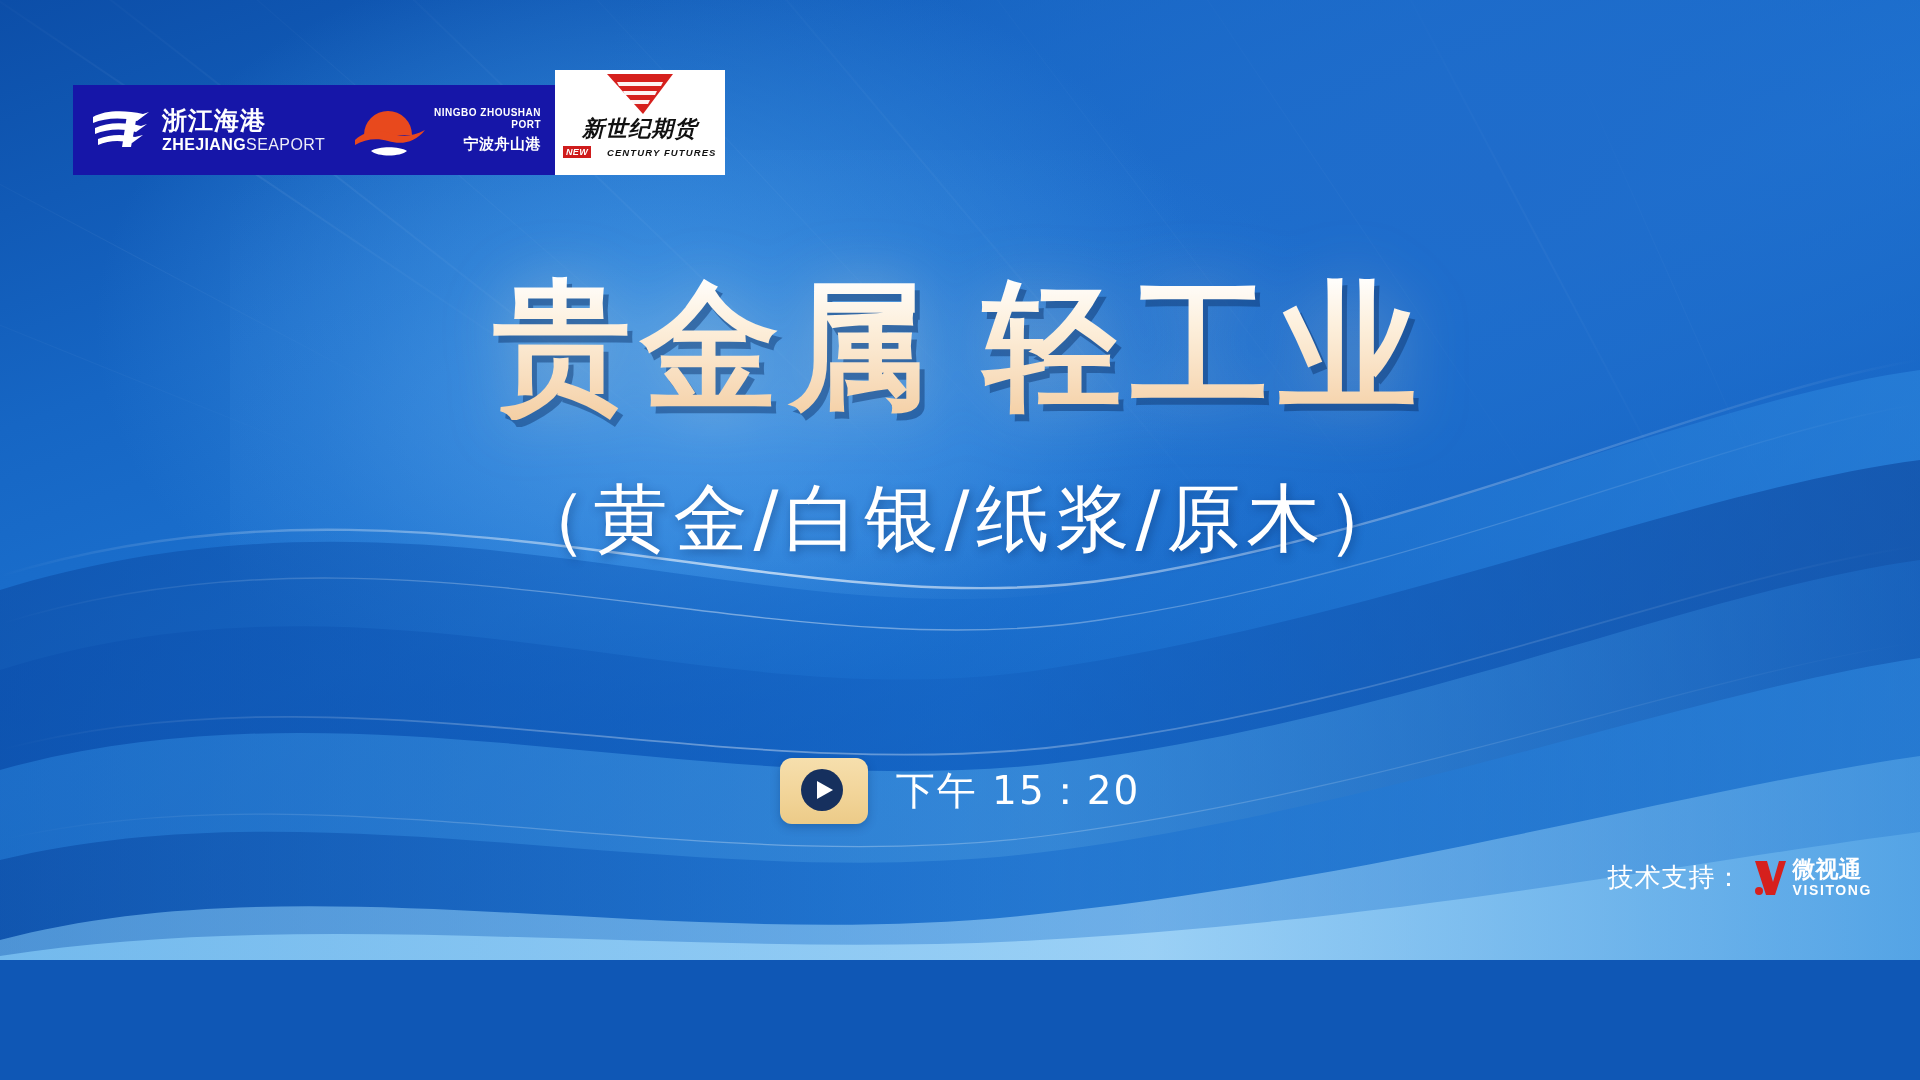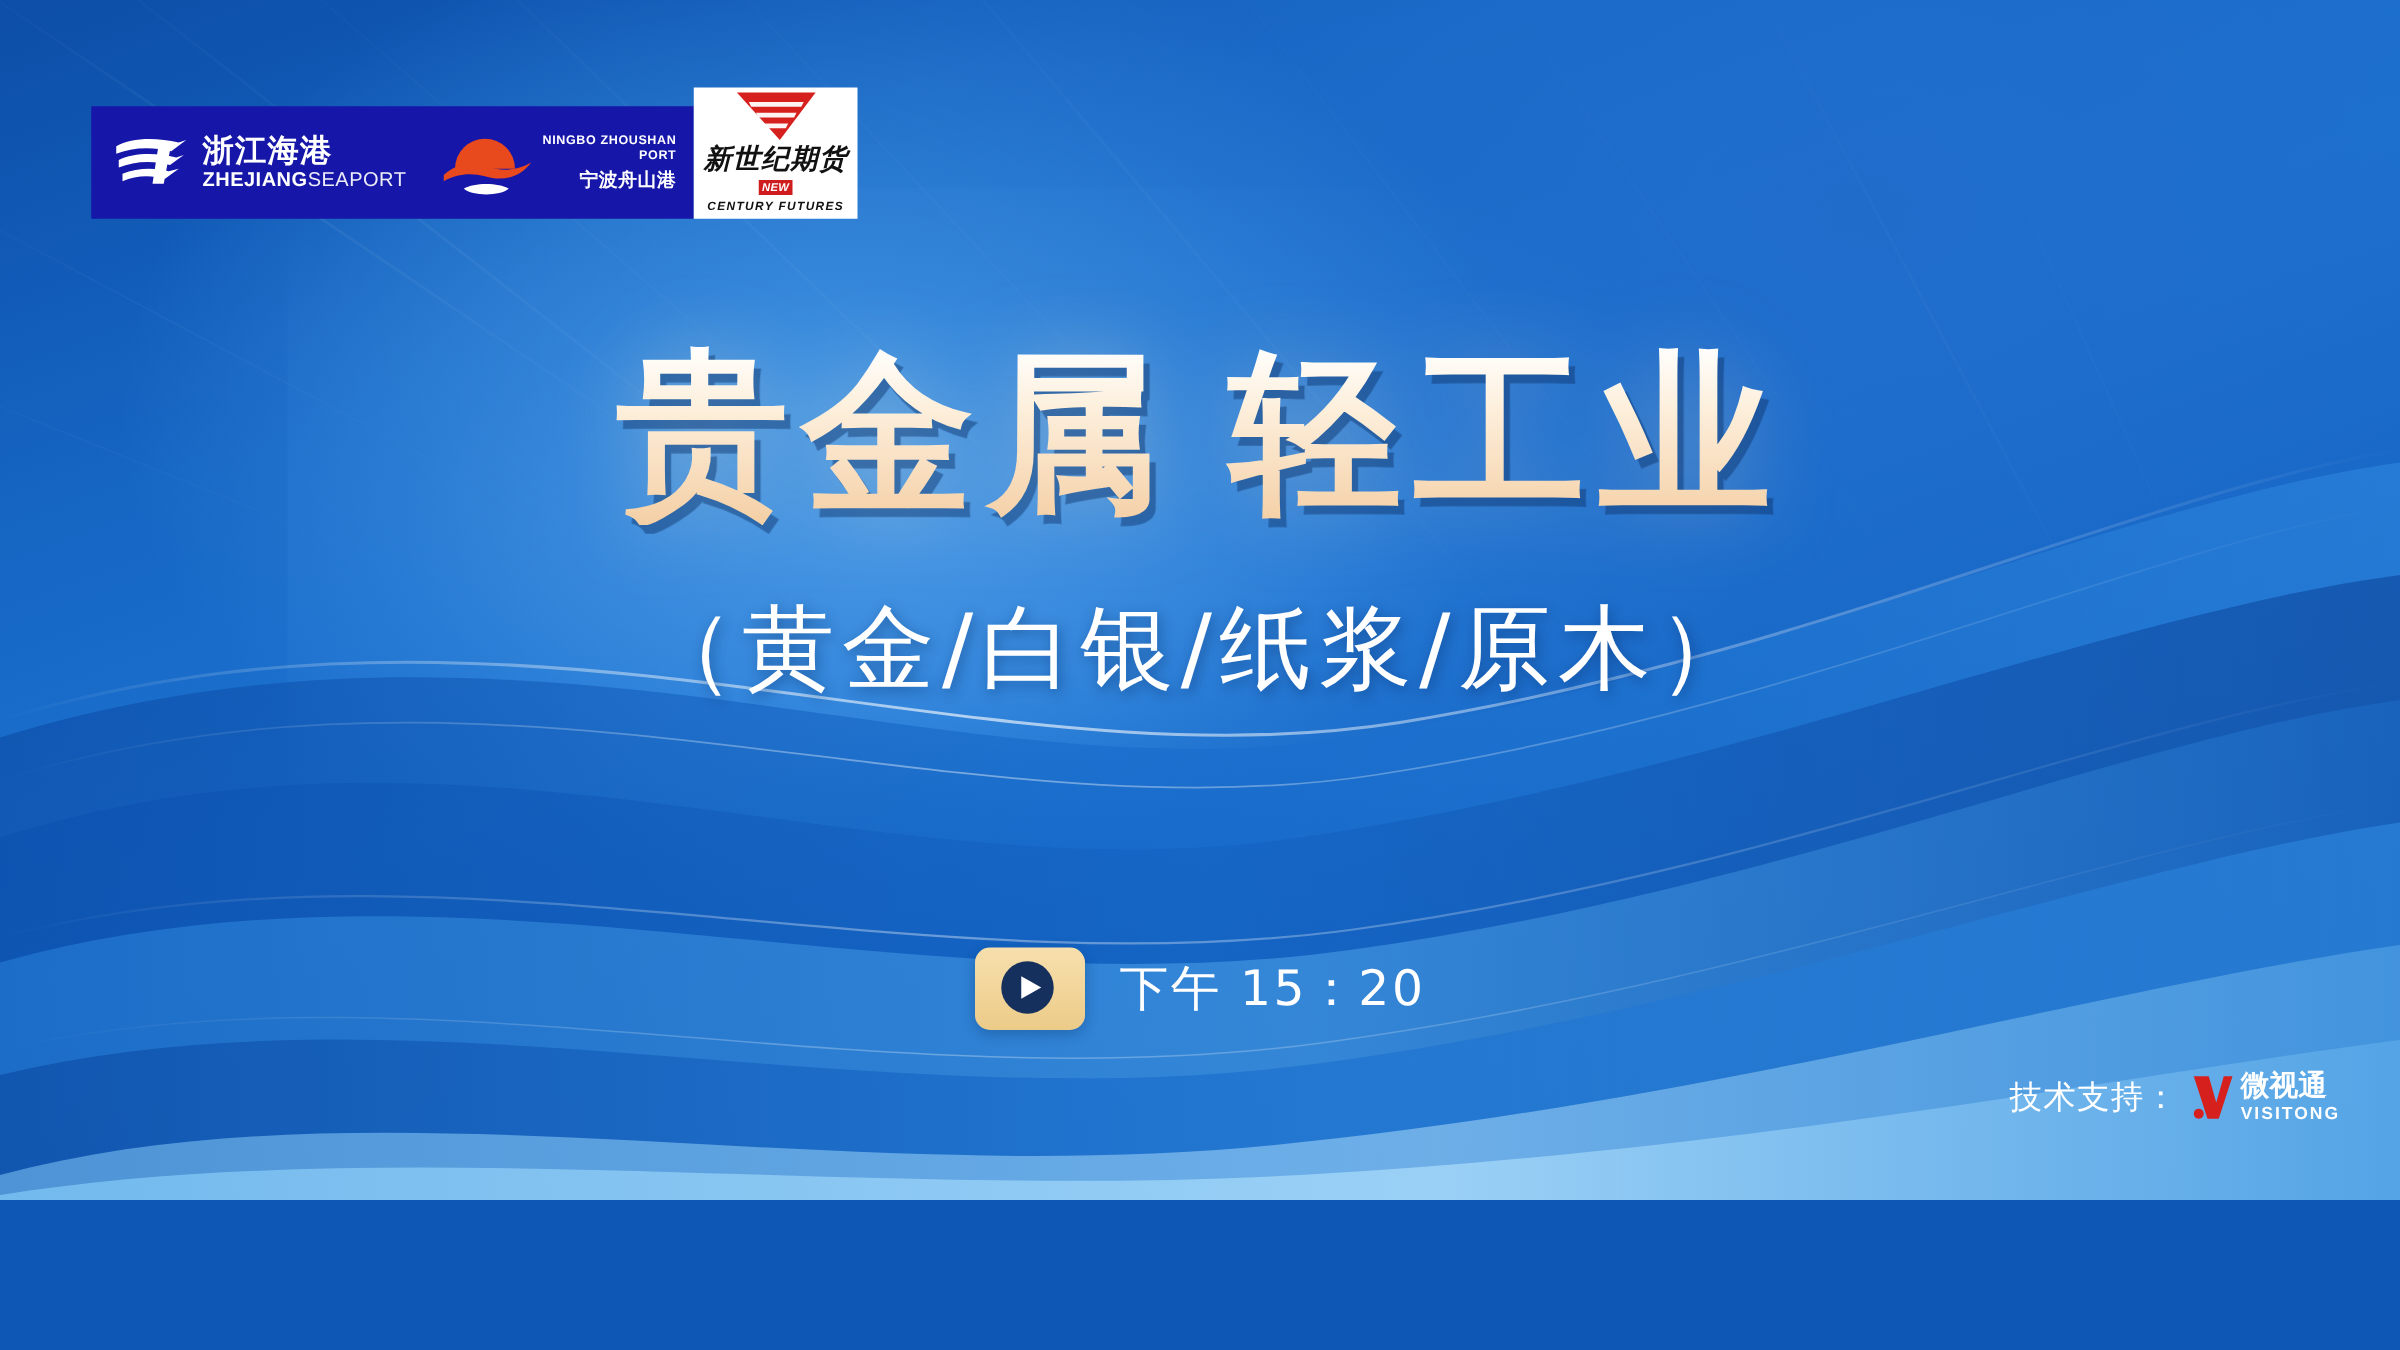--- a/index.html
+++ b/index.html
@@ -68,21 +68,21 @@
   }
   .logo-ncf{
     background:#ffffff;display:flex;flex-direction:column;align-items:center;justify-content:flex-start;
     padding:2px 8px 4px;height:105px;box-sizing:border-box;margin-left:0;position:relative;top:-15px;font-style:italic;
   }
   .ncf-v{width:74px;height:44px;}
   .ncf-cn{
     color:#111111;font-size:22px;font-weight:700;letter-spacing:1px;margin-top:-2px;
     font-family:"DejaVu Sans","Liberation Sans",sans-serif;white-space:nowrap;
   }
-  .ncf-en{display:flex;align-items:center;gap:4px;margin-top:2px;flex-direction:column;}
+  .ncf-en{display:flex;align-items:center;gap:16px;margin-top:2px;}
   .ncf-new{background:#cf1c1c;color:#fff;font-size:9px;font-weight:700;padding:1px 3px;letter-spacing:.3px;}
   .ncf-words{color:#111;font-size:9.5px;font-weight:700;letter-spacing:1.1px;}
 
   
   .headline{
     position:absolute;left:0;right:0;top:275px;text-align:center;
     font-family:"DejaVu Sans","Liberation Sans",sans-serif;
     font-size:138px;font-weight:700;line-height:1.05;
     letter-spacing:10px;
     color:#fae3c4;

